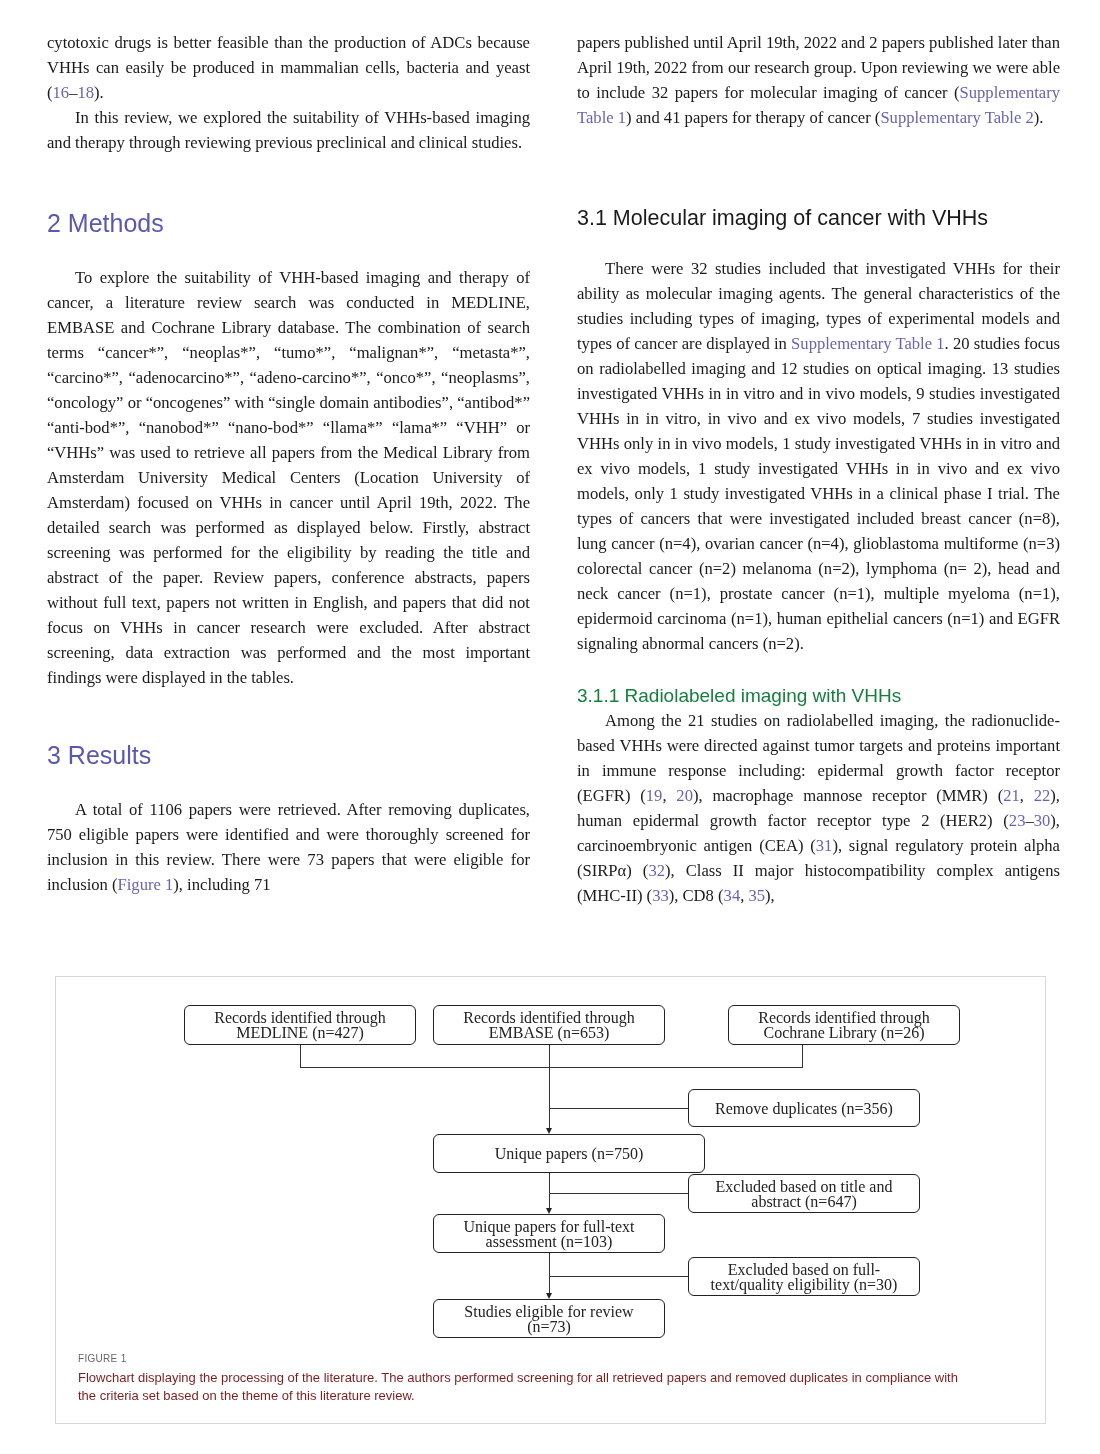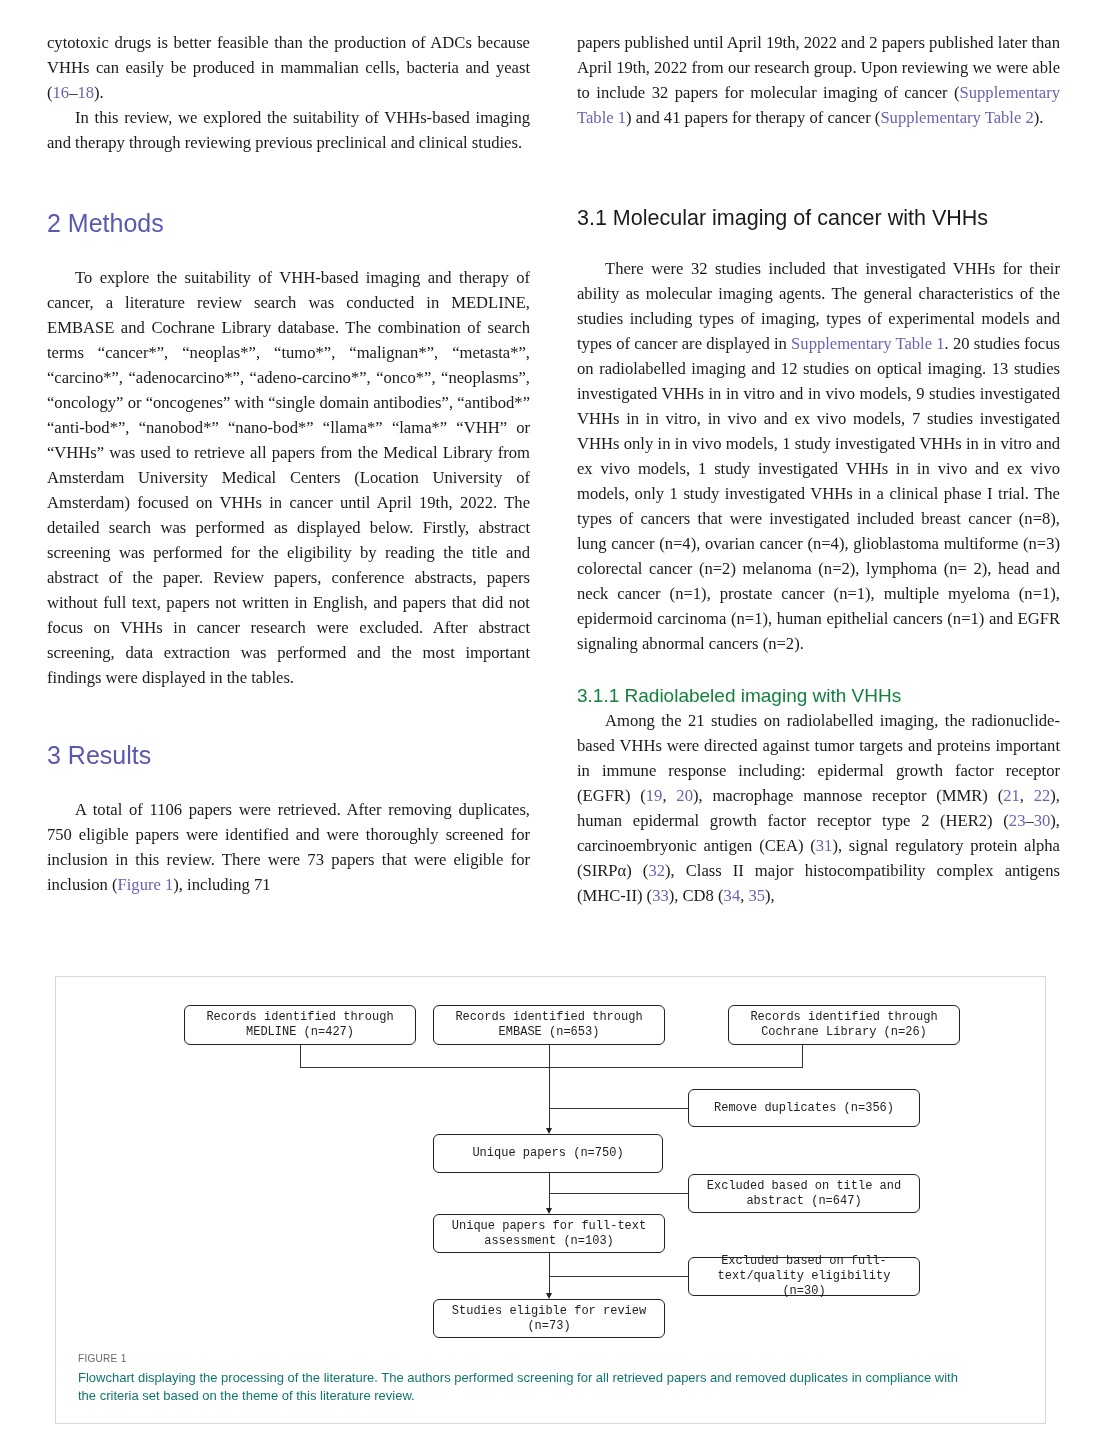--- a/index.html
+++ b/index.html
@@ -15,29 +15,29 @@
            color: #5b58b0; font-size: 25px; margin: 0; line-height: 30px; }
   h3.sub { font-family: "Liberation Sans", "DejaVu Sans", sans-serif; font-weight: normal;
            color: #1a1a1a; font-size: 21.5px; margin: 0; line-height: 28px; }
   h4.subsub { font-family: "Liberation Sans", "DejaVu Sans", sans-serif; font-weight: normal;
               color: #15803d; font-size: 19px; margin: 0; line-height: 25px; }
 
   #figure { position: absolute; left: 55px; top: 976px; width: 991px; height: 448px;
             border: 1px solid #d8d8d8; box-sizing: border-box; }
   .fbox { position: absolute; border: 1.3px solid #222; border-radius: 6px; background: #fff;
           box-sizing: border-box; display: flex; align-items: center; justify-content: center;
-          text-align: center; font-family: Liberation Mono, monospace;
-          font-size: 12px; line-height: 15px; color: #222; padding: 0 8px; }
+          text-align: center; font-family: Liberation Serif, serif;
+          font-size: 16px; line-height: 15px; color: #222; padding: 0 8px; }
   .ln { position: absolute; background: #333; }
   .arrow { position: absolute; width: 0; height: 0; border-left: 3.5px solid transparent;
            border-right: 3.5px solid transparent; border-top: 6px solid #222; }
   #fig-label { position: absolute; left: 22px; top: 376px; font-family: "Liberation Sans", "DejaVu Sans", sans-serif;
                font-size: 10px; color: #666; letter-spacing: 0.3px; }
   #fig-caption { position: absolute; left: 22px; top: 392px; width: 900px; font-family: "Liberation Sans", "DejaVu Sans", sans-serif;
-                 font-size: 13px; line-height: 18px; color: #0f766e; }
+                 font-size: 13px; line-height: 18px; color: #7f1d1d; }
 </style>
 </head>
 <body>
 
 <div class="col" id="col-left">
   <p><span>cytotoxic drugs is better feasible than the production of ADCs because VHHs can easily be produced in mammalian cells, bacteria and yeast (</span><a class="link">16</a><span>–</span><a class="link">18</a><span>).</span></p>
   <p class="indent">In this review, we explored the suitability of VHHs-based imaging and therapy through reviewing previous preclinical and clinical studies.</p>
 
   <h2 class="sec" style="margin-top:53px;">2 Methods</h2>
   <p class="indent" style="margin-top:27px;">To explore the suitability of VHH-based imaging and therapy of cancer, a literature review search was conducted in MEDLINE, EMBASE and Cochrane Library database. The combination of search terms “cancer*”, “neoplas*”, “tumo*”, “malignan*”, “metasta*”, “carcino*”, “adenocarcino*”, “adeno-carcino*”, “onco*”, “neoplasms”, “oncology” or “oncogenes” with “single domain antibodies”, “antibod*” “anti-bod*”, “nanobod*” “nano-bod*” “llama*” “lama*” “VHH” or “VHHs” was used to retrieve all papers from the Medical Library from Amsterdam University Medical Centers (Location University of Amsterdam) focused on VHHs in cancer until April 19th, 2022. The detailed search was performed as displayed below. Firstly, abstract screening was performed for the eligibility by reading the title and abstract of the paper. Review papers, conference abstracts, papers without full text, papers not written in English, and papers that did not focus on VHHs in cancer research were excluded. After abstract screening, data extraction was performed and the most important findings were displayed in the tables.</p>
@@ -64,21 +64,21 @@
 
   <div class="ln" style="left:244px; top:68px; width:1.3px; height:23px;"></div>
   <div class="ln" style="left:746px; top:68px; width:1.3px; height:23px;"></div>
   <div class="ln" style="left:244px; top:90px; width:503px; height:1.3px;"></div>
   <div class="ln" style="left:493px; top:68px; width:1.3px; height:84px;"></div>
   <div class="arrow" style="left:490px; top:151px;"></div>
 
   <div class="fbox" style="left:632px; top:112px; width:232px; height:38px;">Remove duplicates (n=356)</div>
   <div class="ln" style="left:493px; top:131px; width:139px; height:1.3px;"></div>
 
-  <div class="fbox" style="left:377px; top:157px; width:230px; height:39px;">Unique papers (n=750)</div>
+  <div class="fbox" style="left:377px; top:157px; width:272px; height:39px;">Unique papers (n=750)</div>
   <div class="ln" style="left:493px; top:196px; width:1.3px; height:35px;"></div>
   <div class="arrow" style="left:490px; top:231px;"></div>
 
   <div class="fbox" style="left:632px; top:197px; width:232px; height:39px;">Excluded based on title and abstract (n=647)</div>
   <div class="ln" style="left:493px; top:216px; width:139px; height:1.3px;"></div>
 
   <div class="fbox" style="left:377px; top:237px; width:232px; height:39px;">Unique papers for full-text assessment (n=103)</div>
   <div class="ln" style="left:493px; top:276px; width:1.3px; height:40px;"></div>
   <div class="arrow" style="left:490px; top:316px;"></div>
 

